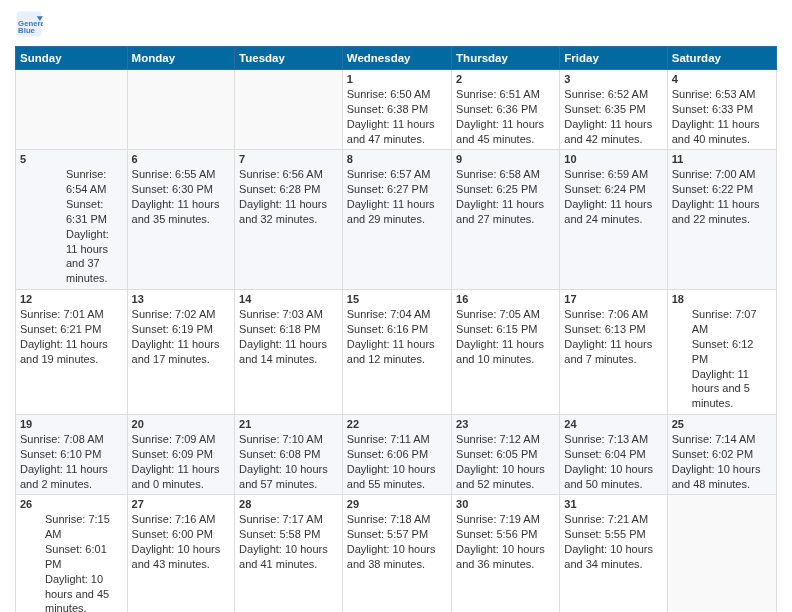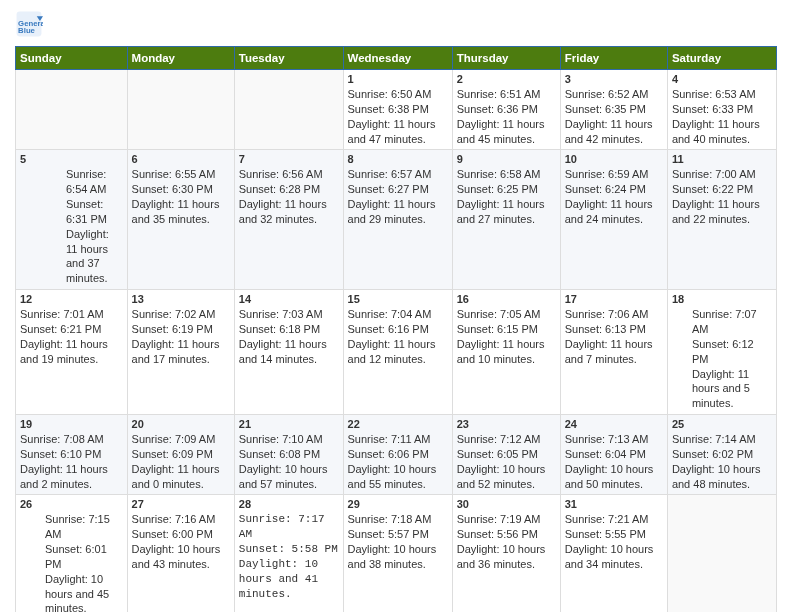--- a/index.html
+++ b/index.html
@@ -51,21 +51,21 @@
       font-size: 14px;
       color: #555;
       margin-top: 2px;
     }
     .calendar {
       width: 100%;
       border-collapse: collapse;
       border: 1px solid #ccc;
     }
     .calendar th {
-      background-color: #4d7c0f;
+      background-color: #0369a1;
       color: #fff;
       font-size: 11.5px;
       font-weight: bold;
       padding: 5px 4px;
       text-align: left;
       border: 1px solid #2e6aa8;
     }
     .calendar td {
       width: 113px;
       vertical-align: top;
@@ -299,21 +299,21 @@
 Daylight: 10 hours and 45 minutes.</div>
           </td>
           <td>
             <span class="day-num">27</span>
             <div class="day-info" style="white-space: pre-line;">Sunrise: 7:16 AM
 Sunset: 6:00 PM
 Daylight: 10 hours and 43 minutes.</div>
           </td>
           <td>
             <span class="day-num">28</span>
-            <div class="day-info" style="white-space: pre-line; font-family: Liberation Mono, monospace;">Sunrise: 7:17 AM
+            <div class="day-info" style="white-space: pre-line;">Sunrise: 7:17 AM
 Sunset: 5:58 PM
 Daylight: 10 hours and 41 minutes.</div>
           </td>
           <td>
             <span class="day-num">29</span>
             <div class="day-info" style="white-space: pre-line;">Sunrise: 7:18 AM
 Sunset: 5:57 PM
 Daylight: 10 hours and 38 minutes.</div>
           </td>
           <td>

